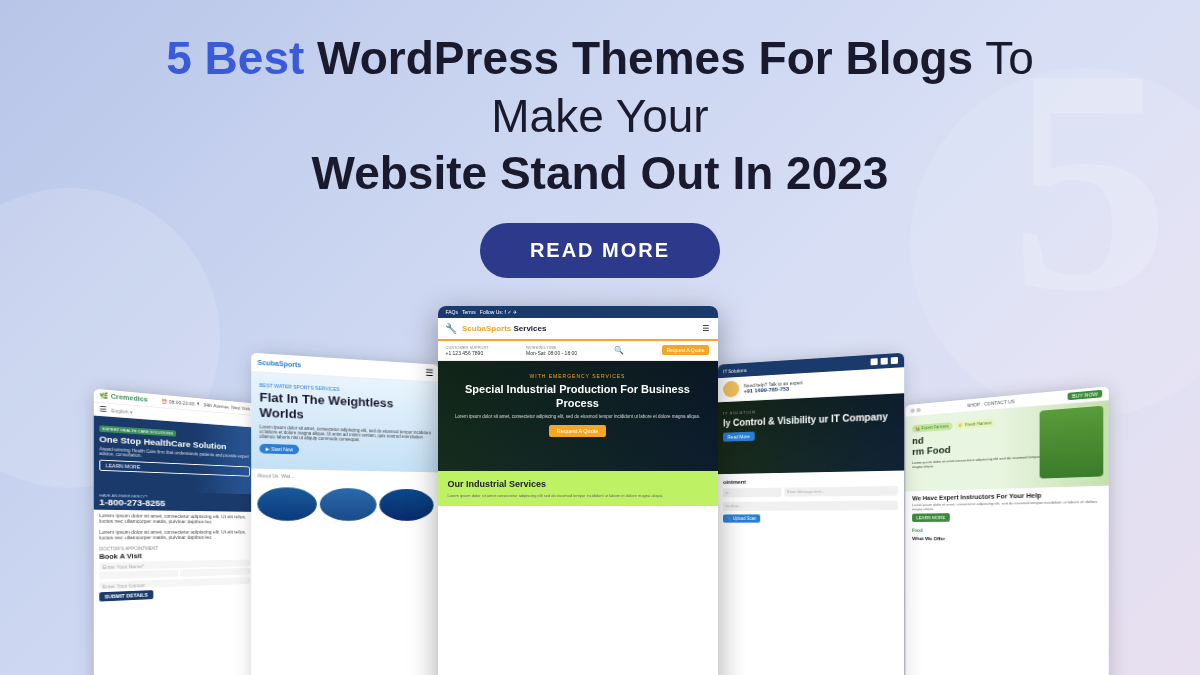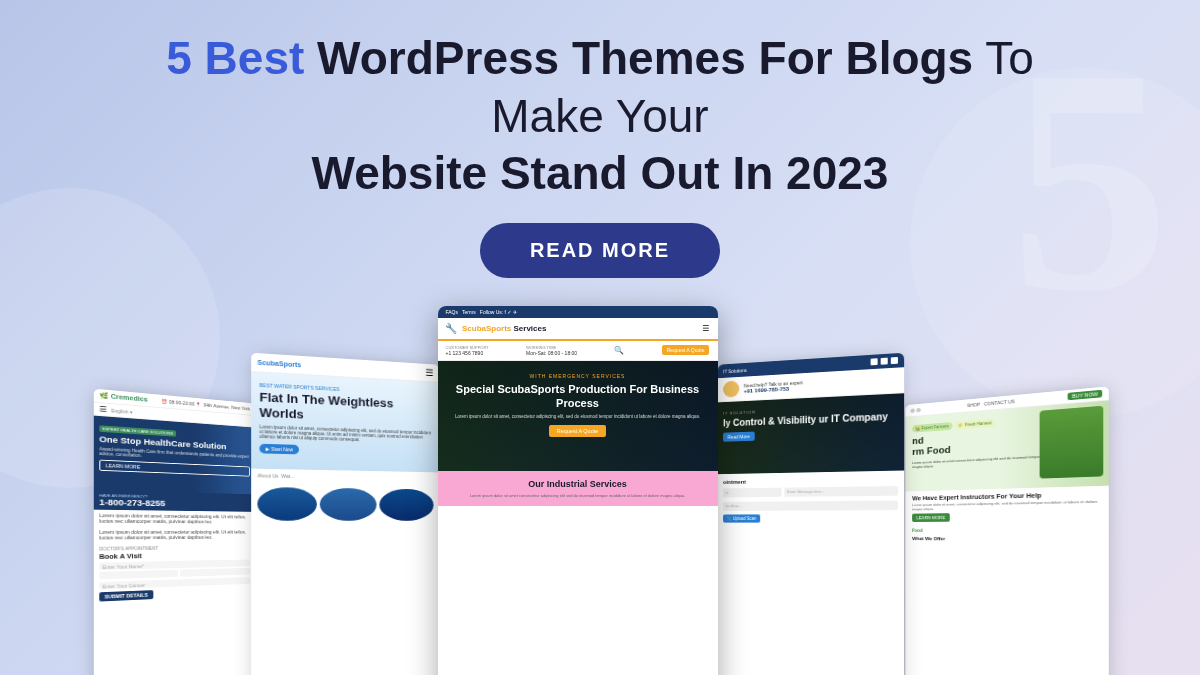--- a/index.html
+++ b/index.html
@@ -394,23 +394,23 @@
     }
     .mini-industrial .hero .btn {
       background: #f5a623;
       color: #fff;
       font-size: 5.5px;
       padding: 3px 8px;
       border-radius: 2px;
       display: inline-block;
     }
     .mini-industrial .services {
-      background: #f9a8d4;
+      background: #bef264;
       padding: 8px 10px;
-      text-align: center;
+      text-align: left;
     }
     .mini-industrial .services h3 {
       font-size: 9px;
       font-weight: 800;
       color: #1a1a2e;
       margin-bottom: 4px;
     }
     .mini-industrial .services p {
       font-size: 4px;
       color: #666;
@@ -685,21 +685,21 @@
           </div>
           <div class="item">
             <div class="label">WORKING TIME</div>
             <div>Mon-Sat: 08:00 - 18:00</div>
           </div>
           <span style="font-size:8px;">🔍</span>
           <div class="btn">Request A Quote</div>
         </div>
         <div class="hero">
           <div class="sub">WITH EMERGENCY SERVICES</div>
-          <h2>Special ScubaSports Production For Business Process</h2>
+          <h2>Special Industrial Production For Business Process</h2>
           <p>Lorem ipsum dolor sit amet, consectetur adipiscing elit, sed do eiusmod tempor incididunt ut labore et dolore magna aliqua.</p>
           <div class="btn">Request A Quote</div>
         </div>
         <div class="services">
           <h3>Our Industrial Services</h3>
           <p>Lorem ipsum dolor sit amet consectetur adipiscing elit sed do eiusmod tempor incididunt ut labore et dolore magna aliqua.</p>
         </div>
       </div>
     </div>
 

